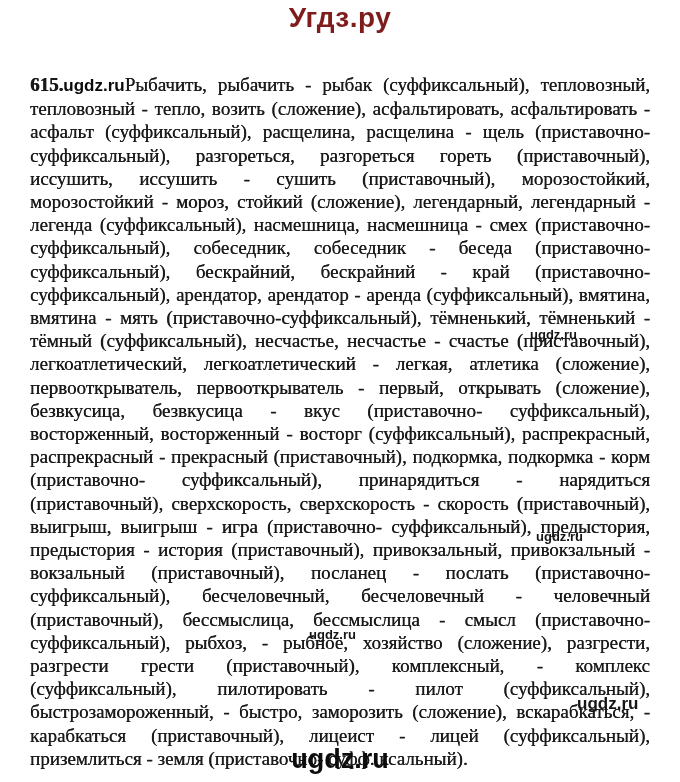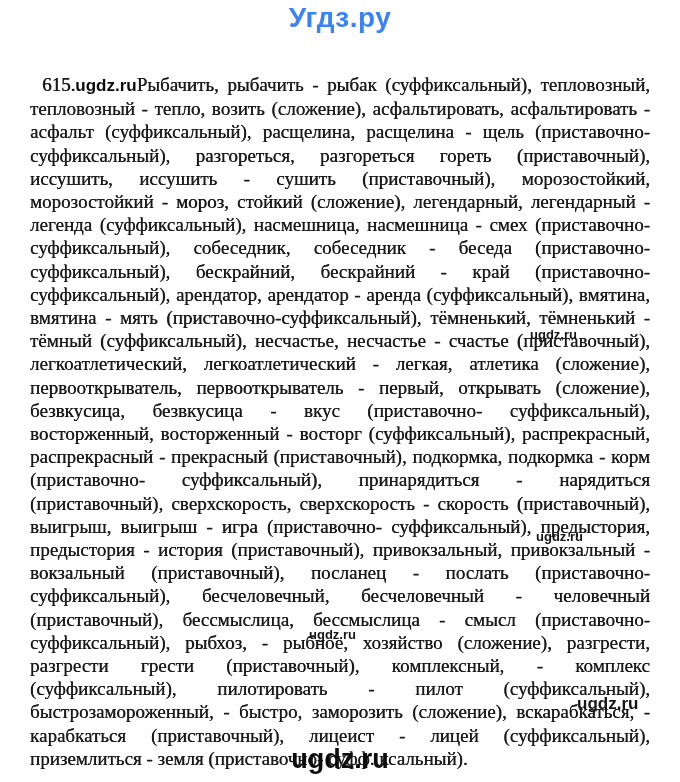--- a/index.html
+++ b/index.html
@@ -16,38 +16,37 @@
   }
   .site-title {
     position: absolute;
     top: 2px;
     left: 0;
     width: 100%;
     text-align: center;
     font-family: "Liberation Sans", sans-serif;
     font-weight: bold;
     font-size: 28px;
-    color: #3b82f6;
+    color: #7f1d1d;
     letter-spacing: 0.5px;
   }
   .exercise-block {
     position: absolute;
     top: 54px;
     left: 30px;
     width: 620px;
     font-size: 19px;
     line-height: 23.2px;
     text-align: justify;
     color: #1a1a1a;
     text-shadow: 0.3px 0 0 #2a2a2a;
   }
   .exercise-number {
-    font-weight: normal;
+    font-weight: bold;
     text-shadow: 0.4px 0 0 #111;
-    margin-left: 12px;
   }
   .wm-inline {
     font-family: "Liberation Sans", sans-serif;
     font-weight: bold;
     font-size: 17px;
     color: #0a0a0a;
     text-shadow: none;
   }
   .wm {
     position: absolute;

